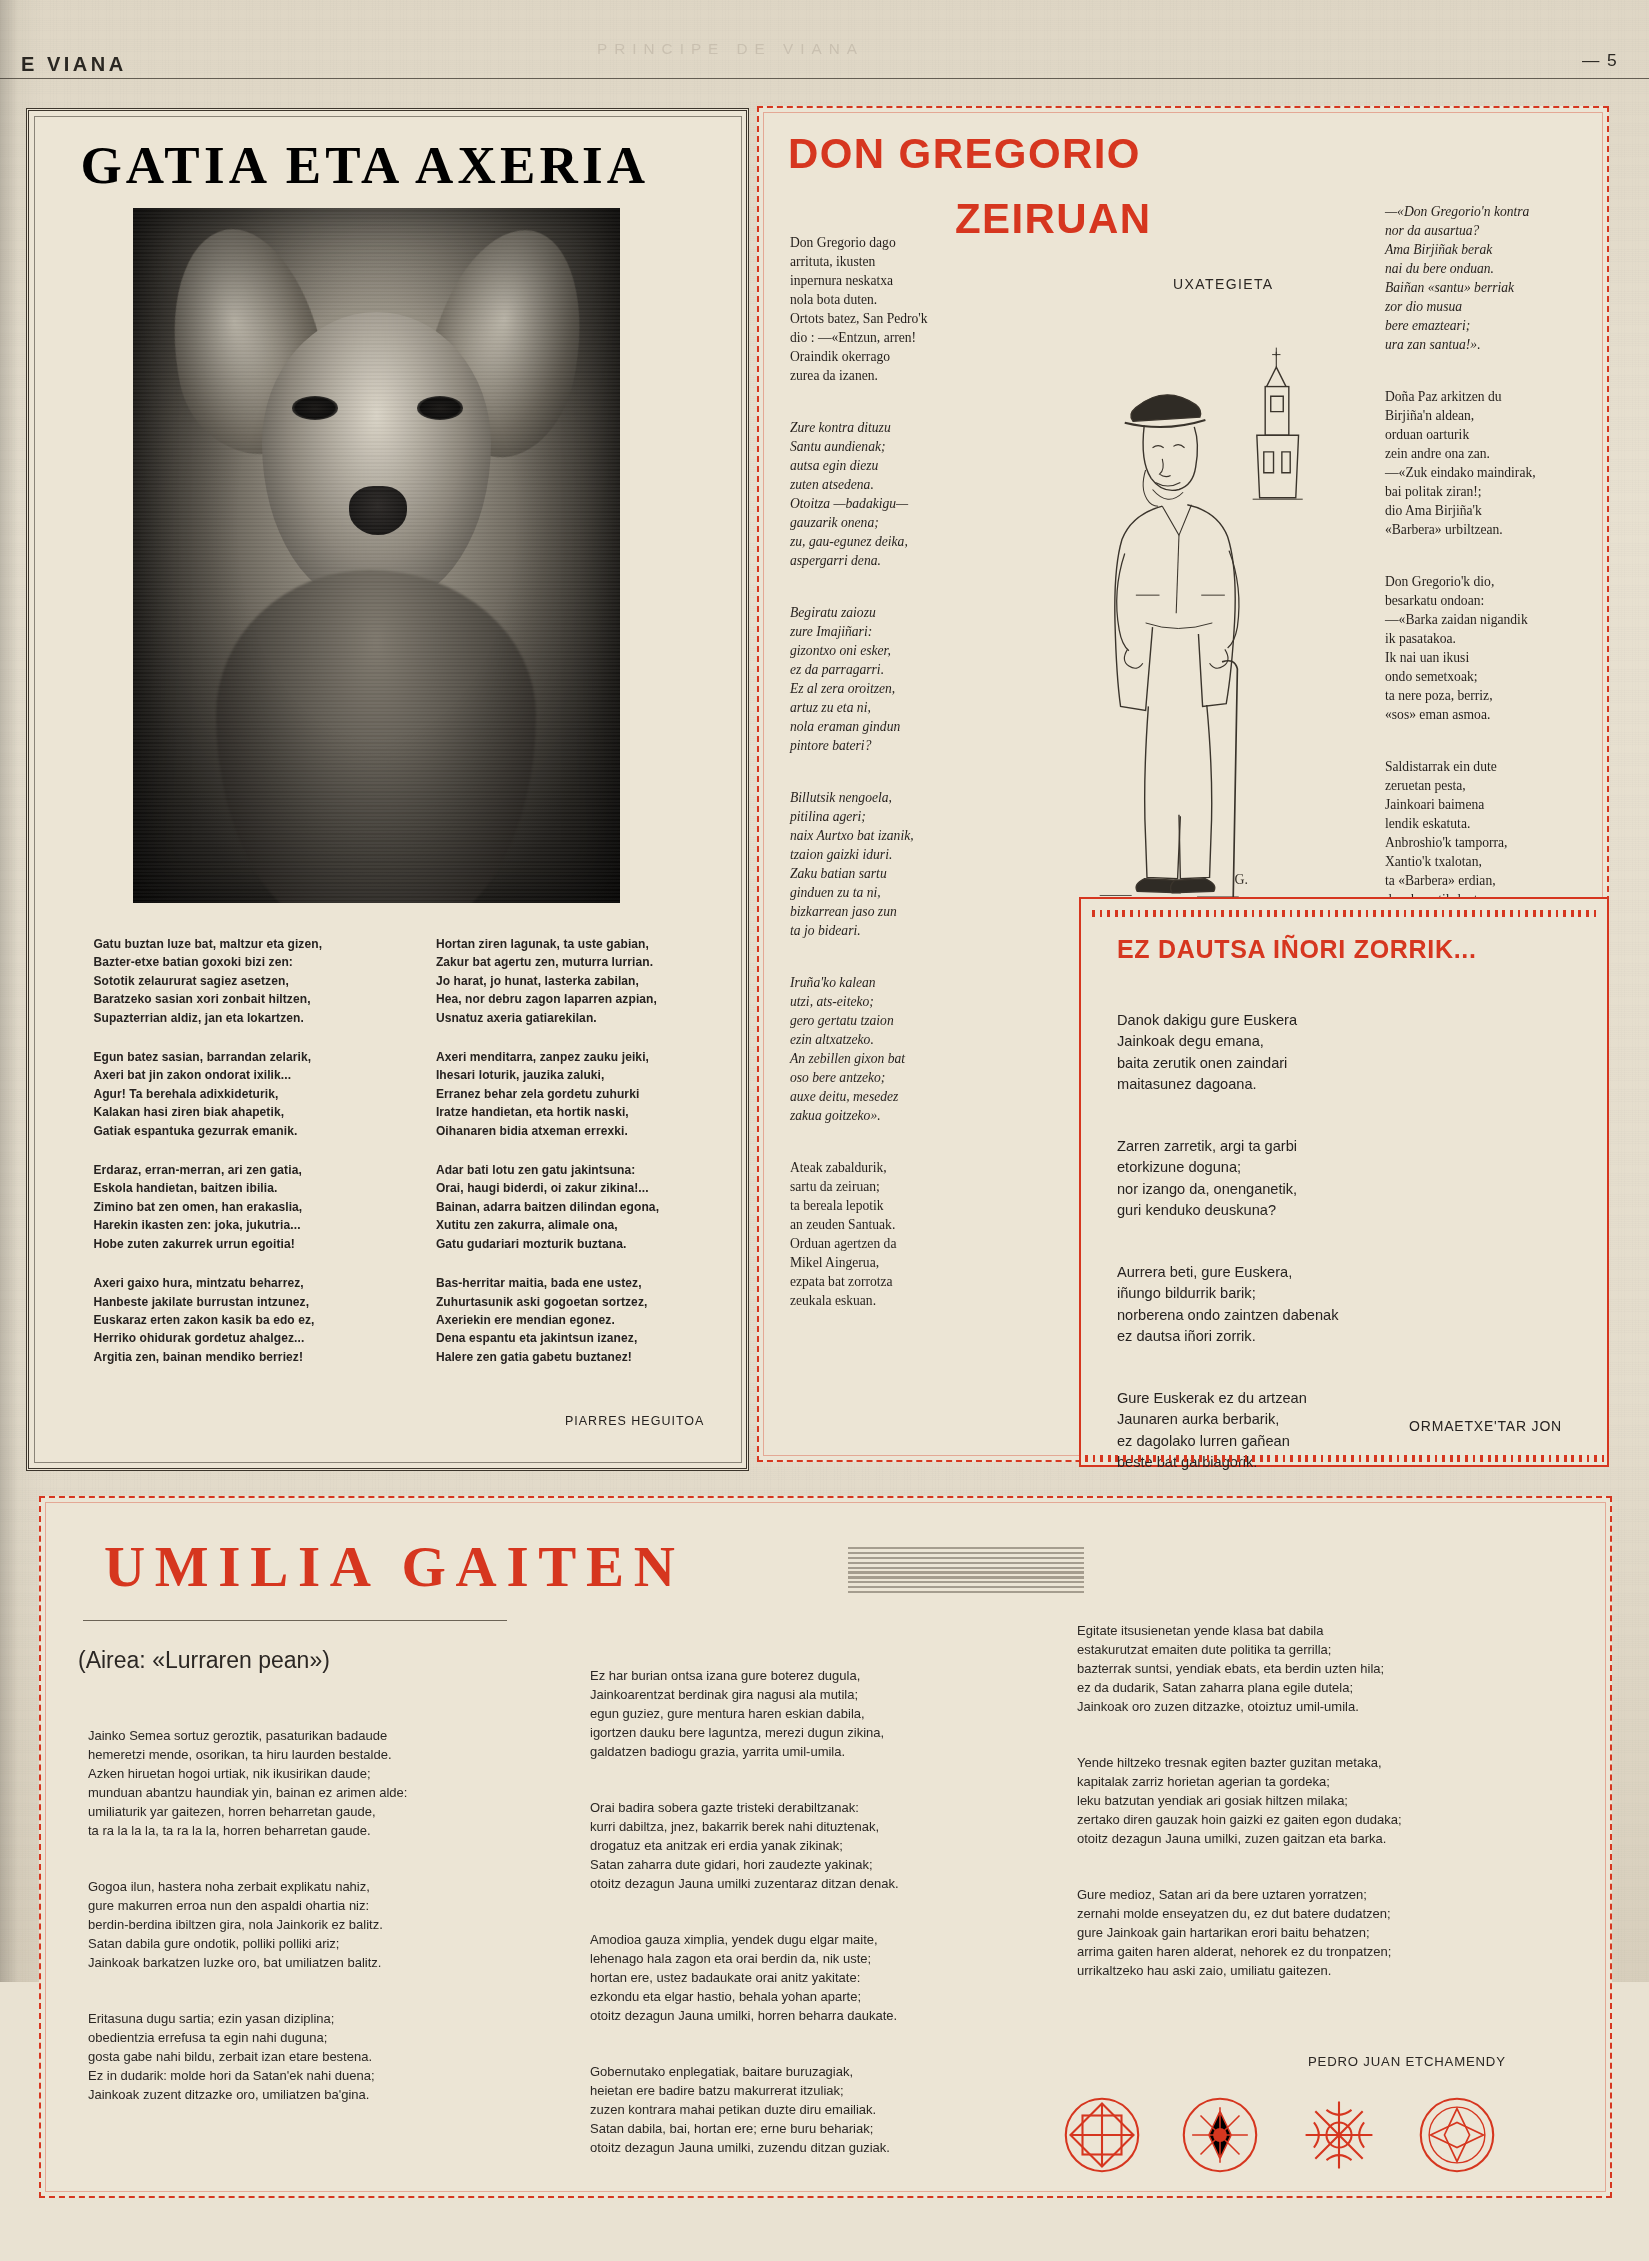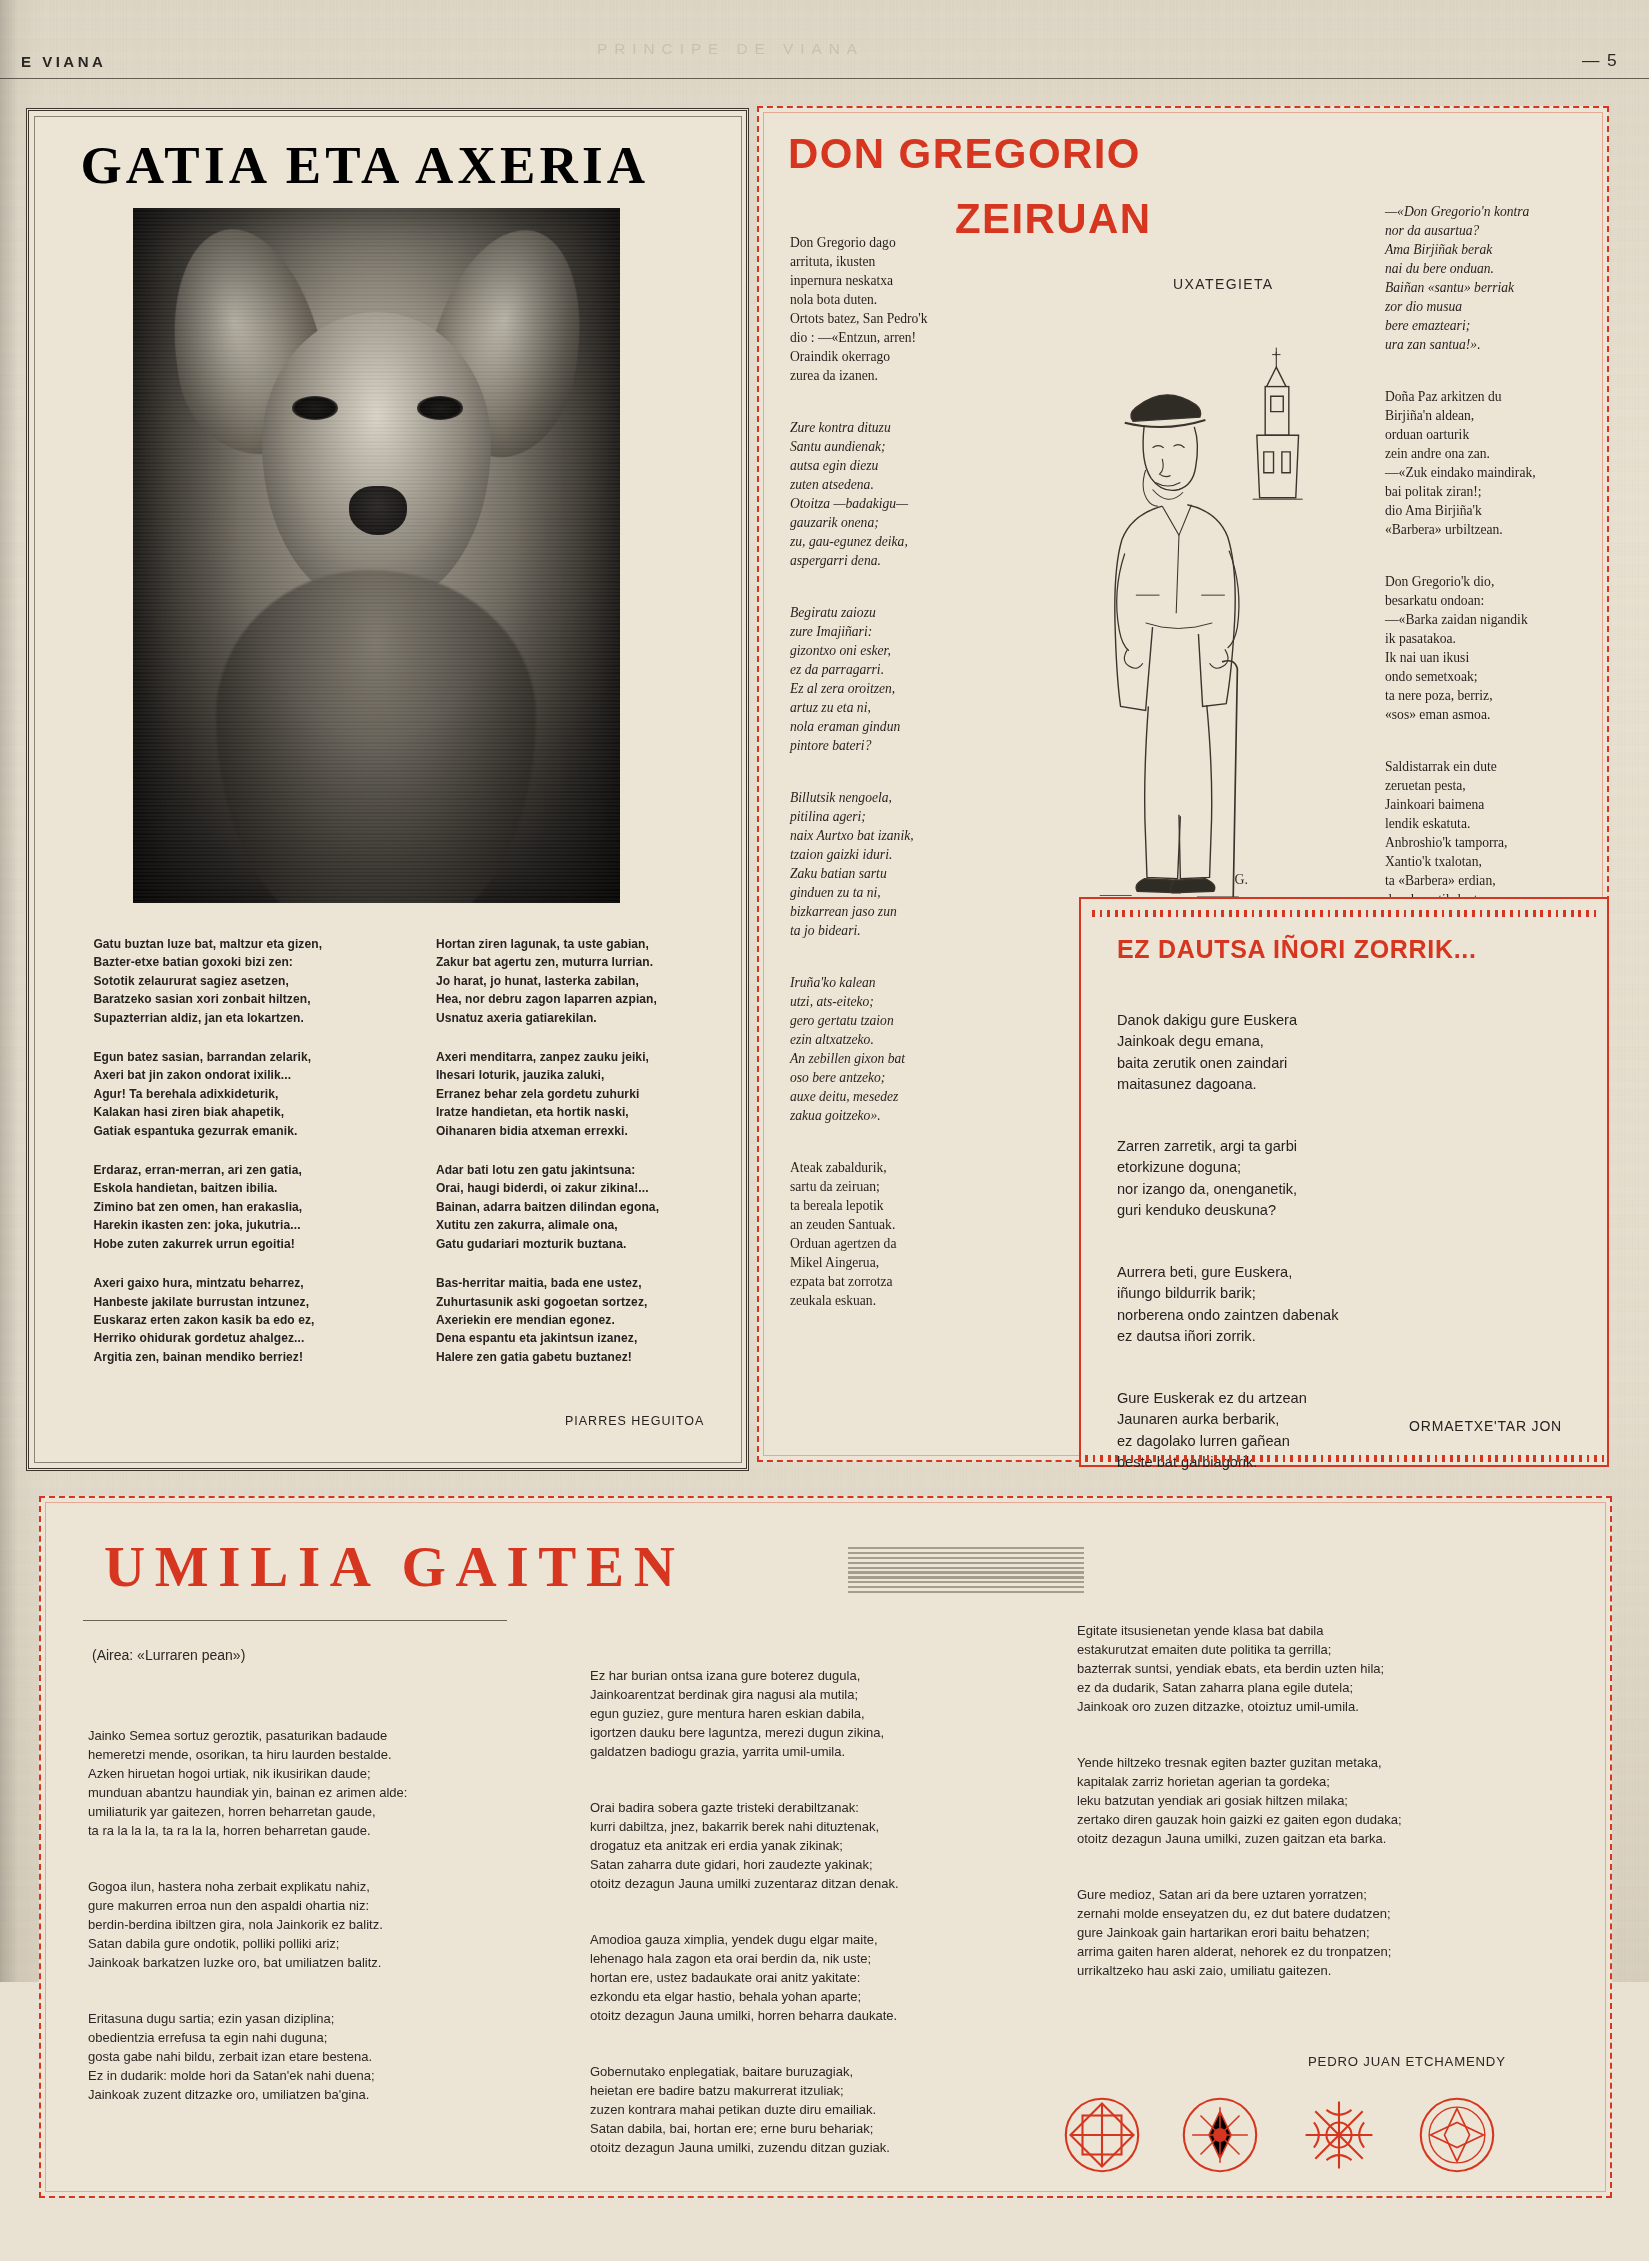--- a/index.html
+++ b/index.html
@@ -21,21 +21,21 @@
   .paper-noise{
     position:absolute;inset:0;
     background-image:
       repeating-linear-gradient(0deg, rgba(0,0,0,0.012) 0 0.7px, rgba(255,255,255,0) 0.7px 2.1px),
       repeating-linear-gradient(90deg, rgba(0,0,0,0.010) 0 0.7px, rgba(255,255,255,0) 0.7px 2.8px);
     pointer-events:none;
   }
   
   .hdr-left{
     position:absolute;left:21px;top:53px;
-    font-size:15px;letter-spacing:3.5px;color:#2a2722;font-weight:bold;
+    font-size:20px;letter-spacing:3.5px;color:#2a2722;font-weight:bold;
   }
   .hdr-right{
     position:absolute;right:31px;top:50px;
     font-size:17.4px;letter-spacing:1.4px;color:#2a2722;
   }
   .hdr-rule{
     position:absolute;left:0;right:0;top:78px;height:1.4px;background:#3a342c;opacity:.75;
   }
   .hdr-ghost{
     position:absolute;left:209px;top:40px;width:1043px;height:21px;
@@ -207,22 +207,22 @@
   }
   .um-title-bar{
     position:absolute;left:807px;top:49px;width:236px;height:46px;
     background:repeating-linear-gradient(180deg,#8d8577 0 2.1px,#ece5d5 2.1px 4.9px);
     opacity:.75;
   }
   .um-rule{
     position:absolute;left:42px;top:122px;width:424px;height:1.4px;background:#6b6356;
   }
   .um-airea{
-    position:absolute;left:51px;top:149px;
-    font-size:14px;color:#2b2724;font-family:"Liberation Sans", sans-serif;
+    position:absolute;left:37px;top:149px;
+    font-size:23px;color:#2b2724;font-family:"Liberation Sans", sans-serif;
   }
   .um-col{
     position:absolute;
     font-size:13px;line-height:19px;color:#2b2724;white-space:pre-line;
   }
   .um-col .st{display:block;margin-bottom:18px;}
   #um-c1{left:47px;top:209px;width:445px;}
   #um-c2{left:549px;top:149px;width:445px;}
   #um-c3{left:1036px;top:104px;width:487px;}
   .um-author{

